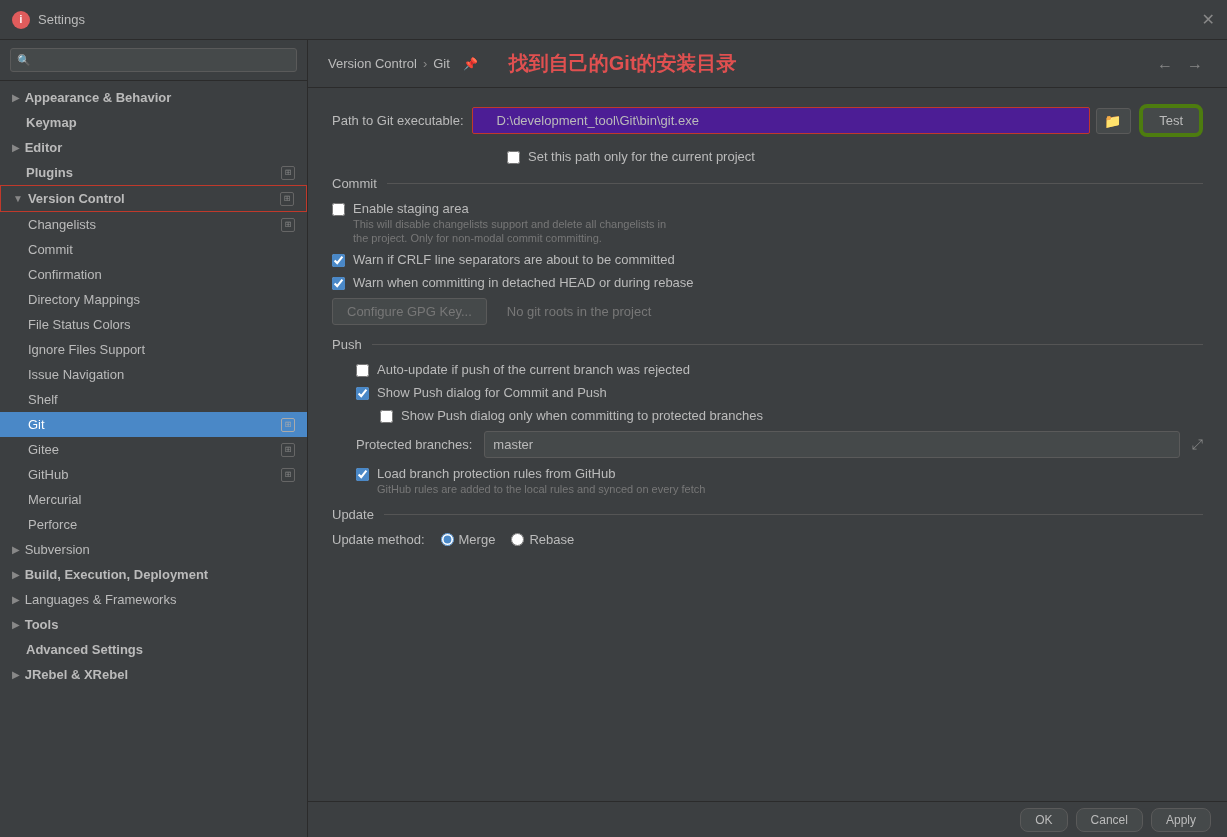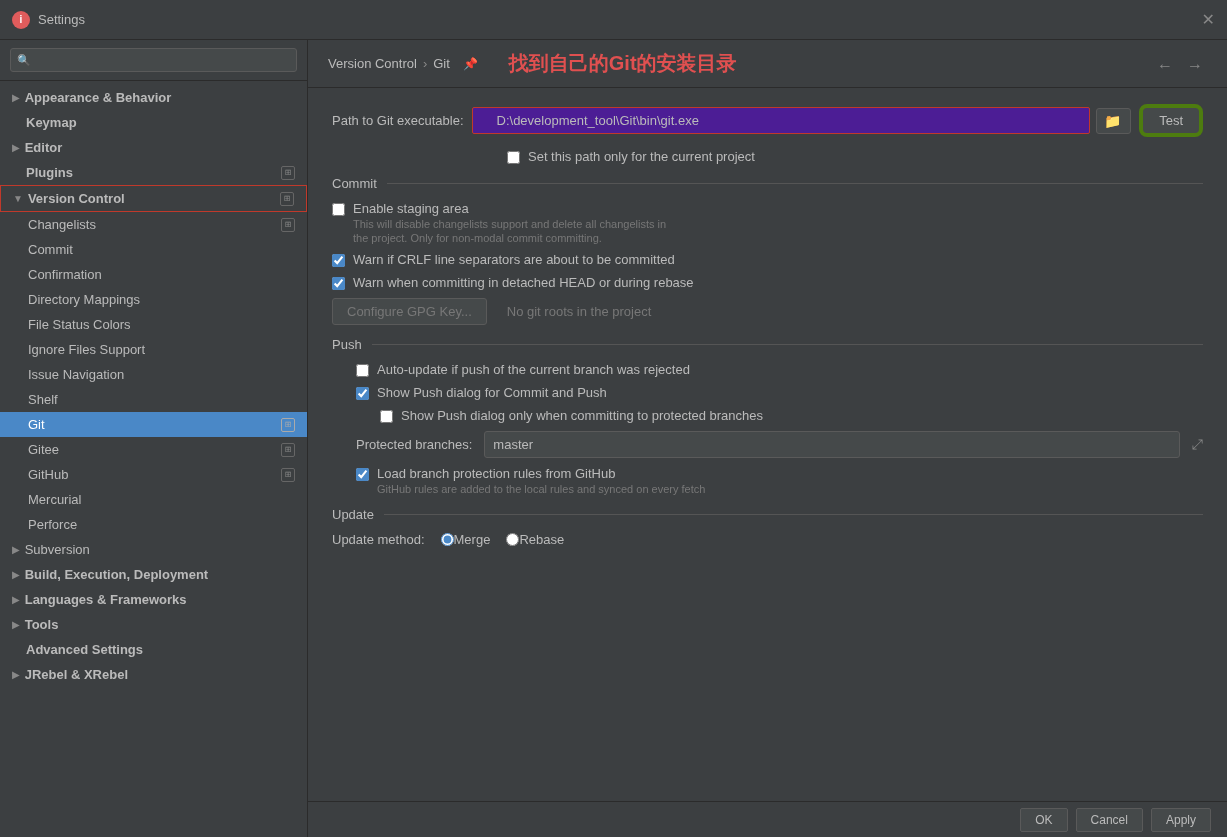--- a/index.html
+++ b/index.html
@@ -290,20 +290,21 @@
     }
     .update-method-row {
       display: flex;
       align-items: center;
       gap: 16px;
       margin-top: 6px;
     }
     .radio-label {
       display: flex;
       align-items: center;
+      gap: 5px;
       color: #bbb;
       font-size: 13px;
       cursor: pointer;
     }
     .radio-label input[type="radio"] {
       accent-color: #4a88c7;
     }
     .indent-block {
       padding-left: 24px;
     }
@@ -322,21 +323,21 @@
       justify-content: flex-end;
       padding: 0 16px;
       gap: 8px;
     }
     .bottom-btn {
       background: #45494a;
       border: 1px solid #5a5a5a;
       color: #bbb;
       padding: 4px 14px;
       cursor: pointer;
-      border-radius: 2px;
+      border-radius: 8px;
       font-size: 12px;
     }
     .content-wrapper {
       position: relative;
       flex: 1;
       display: flex;
       flex-direction: column;
     }
   </style>
 </head>
@@ -449,21 +450,21 @@
           <span>Subversion</span>
         </div>
 
         <div class="nav-item">
           <span class="arrow">▶</span>
           <span style="font-weight:bold;">Build, Execution, Deployment</span>
         </div>
 
         <div class="nav-item">
           <span class="arrow">▶</span>
-          <span style="font-weight:bold;">Languages &amp; Frameworks</span>
+          <span style="font-weight:normal;">Languages &amp; Frameworks</span>
         </div>
 
         <div class="nav-item">
           <span class="arrow">▶</span>
           <span style="font-weight:bold;">Tools</span>
         </div>
 
         <div class="nav-item">
           <span style="font-weight:bold; padding-left:14px;">Advanced Settings</span>
         </div>

